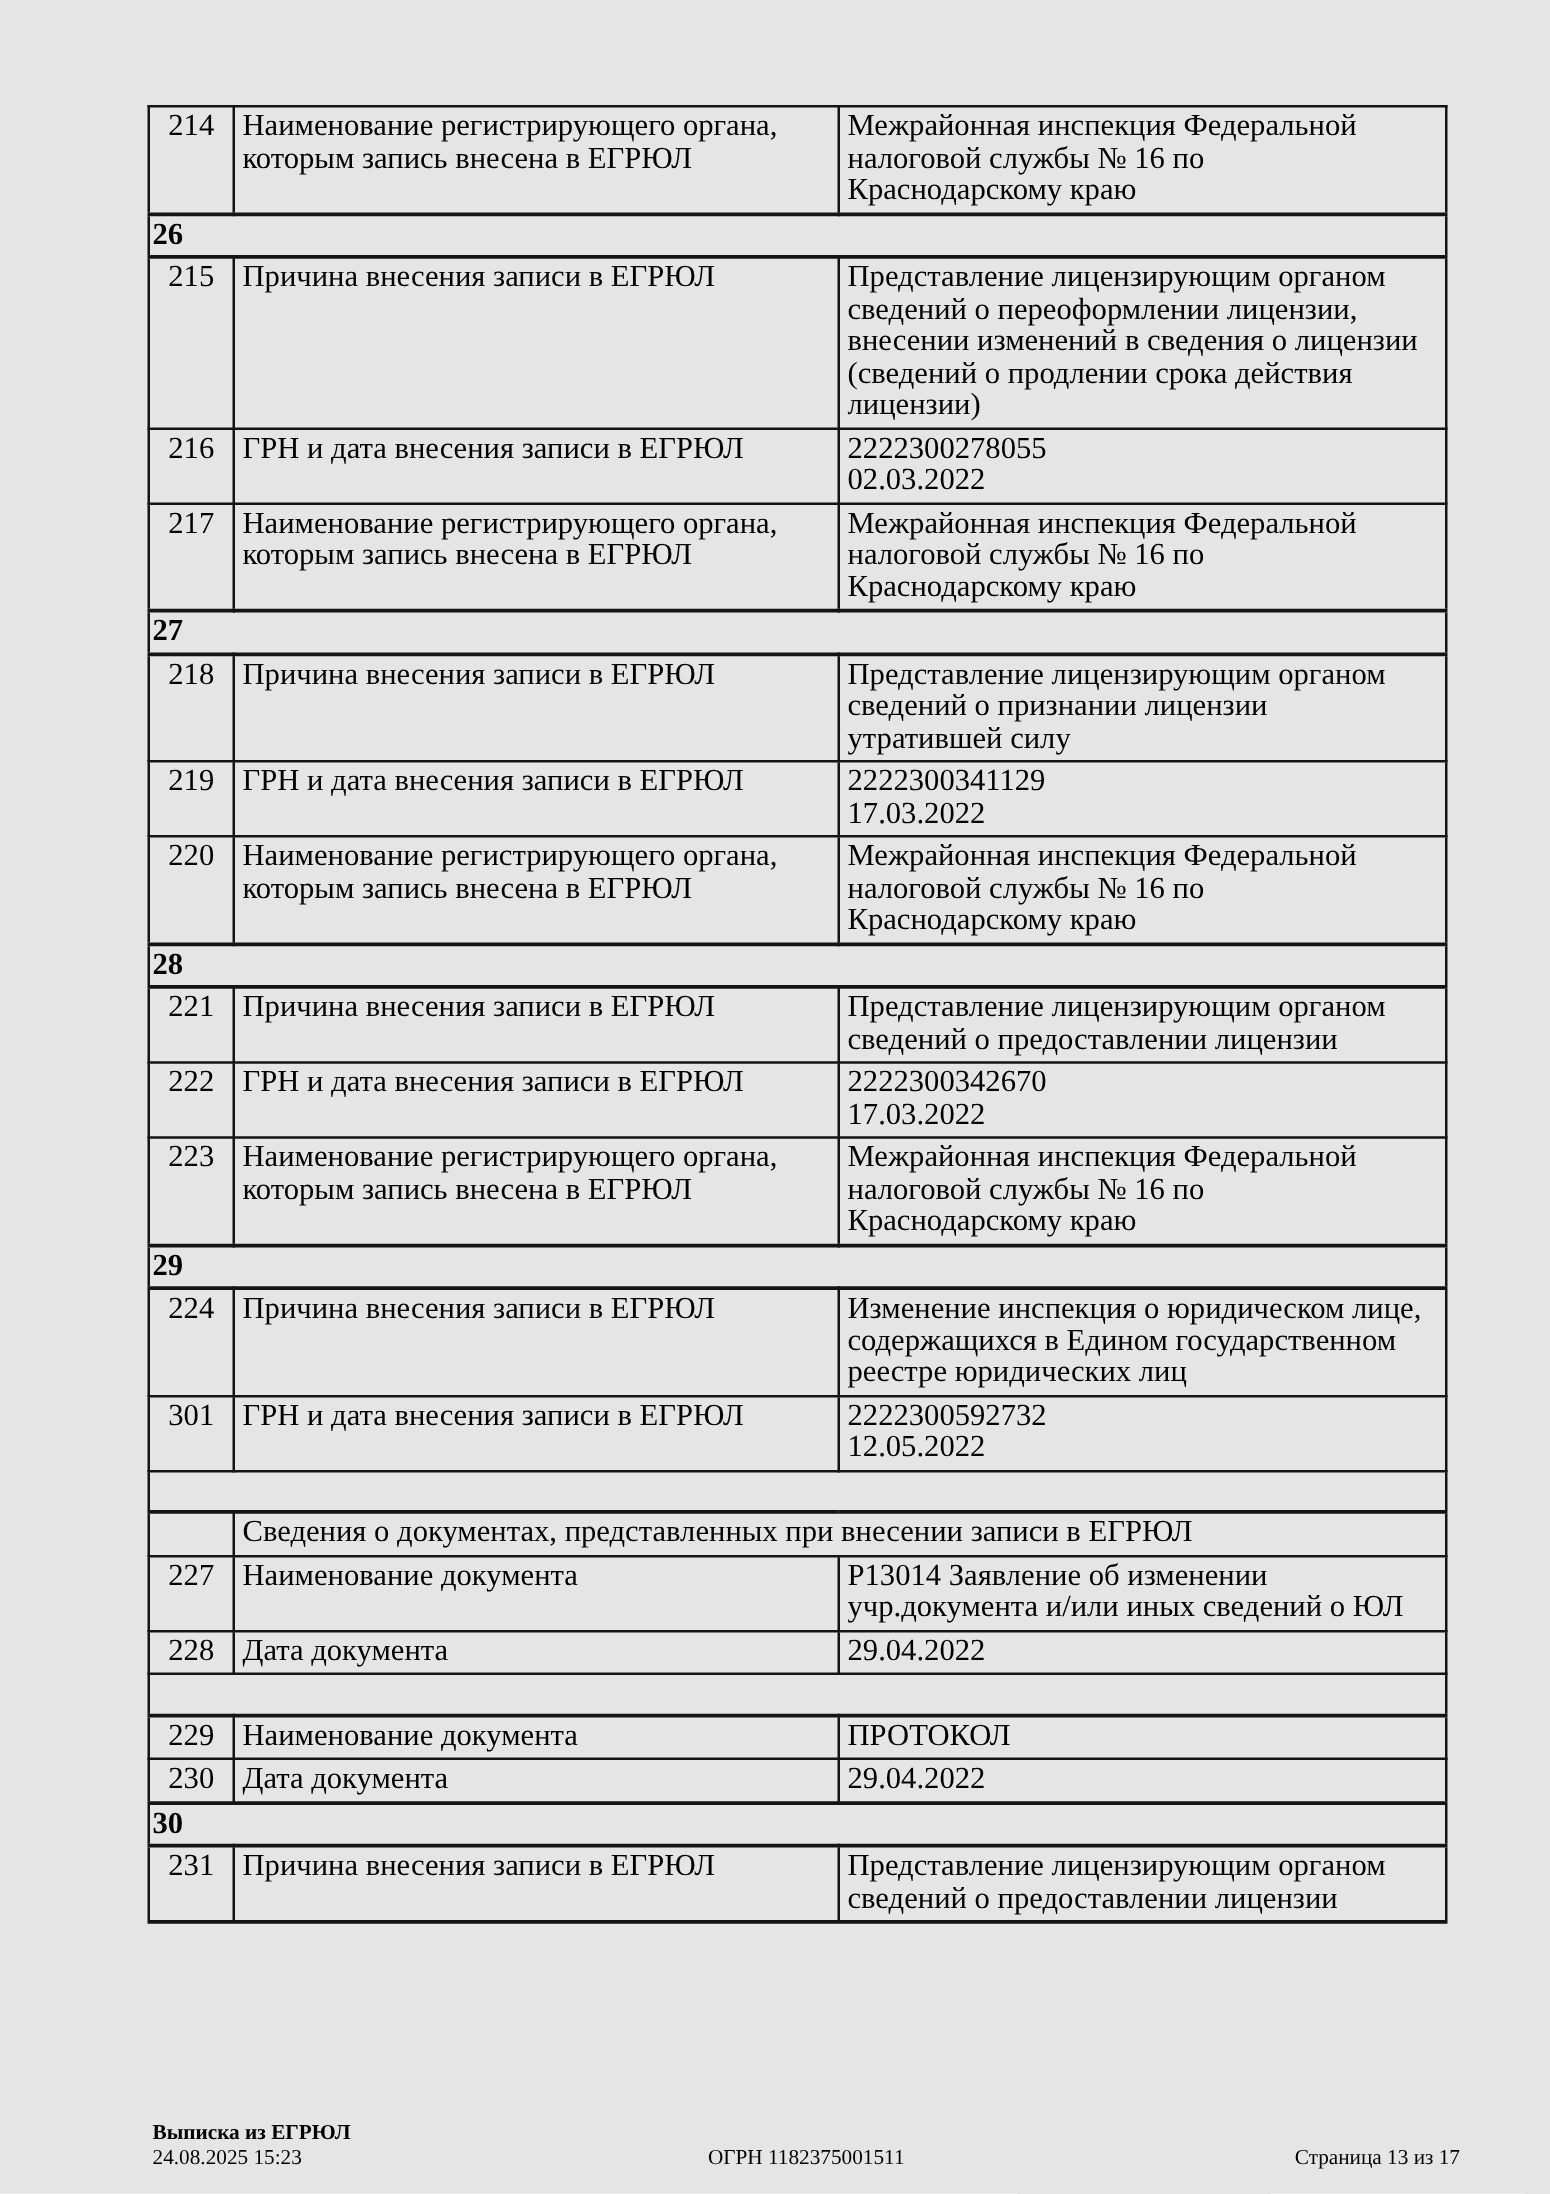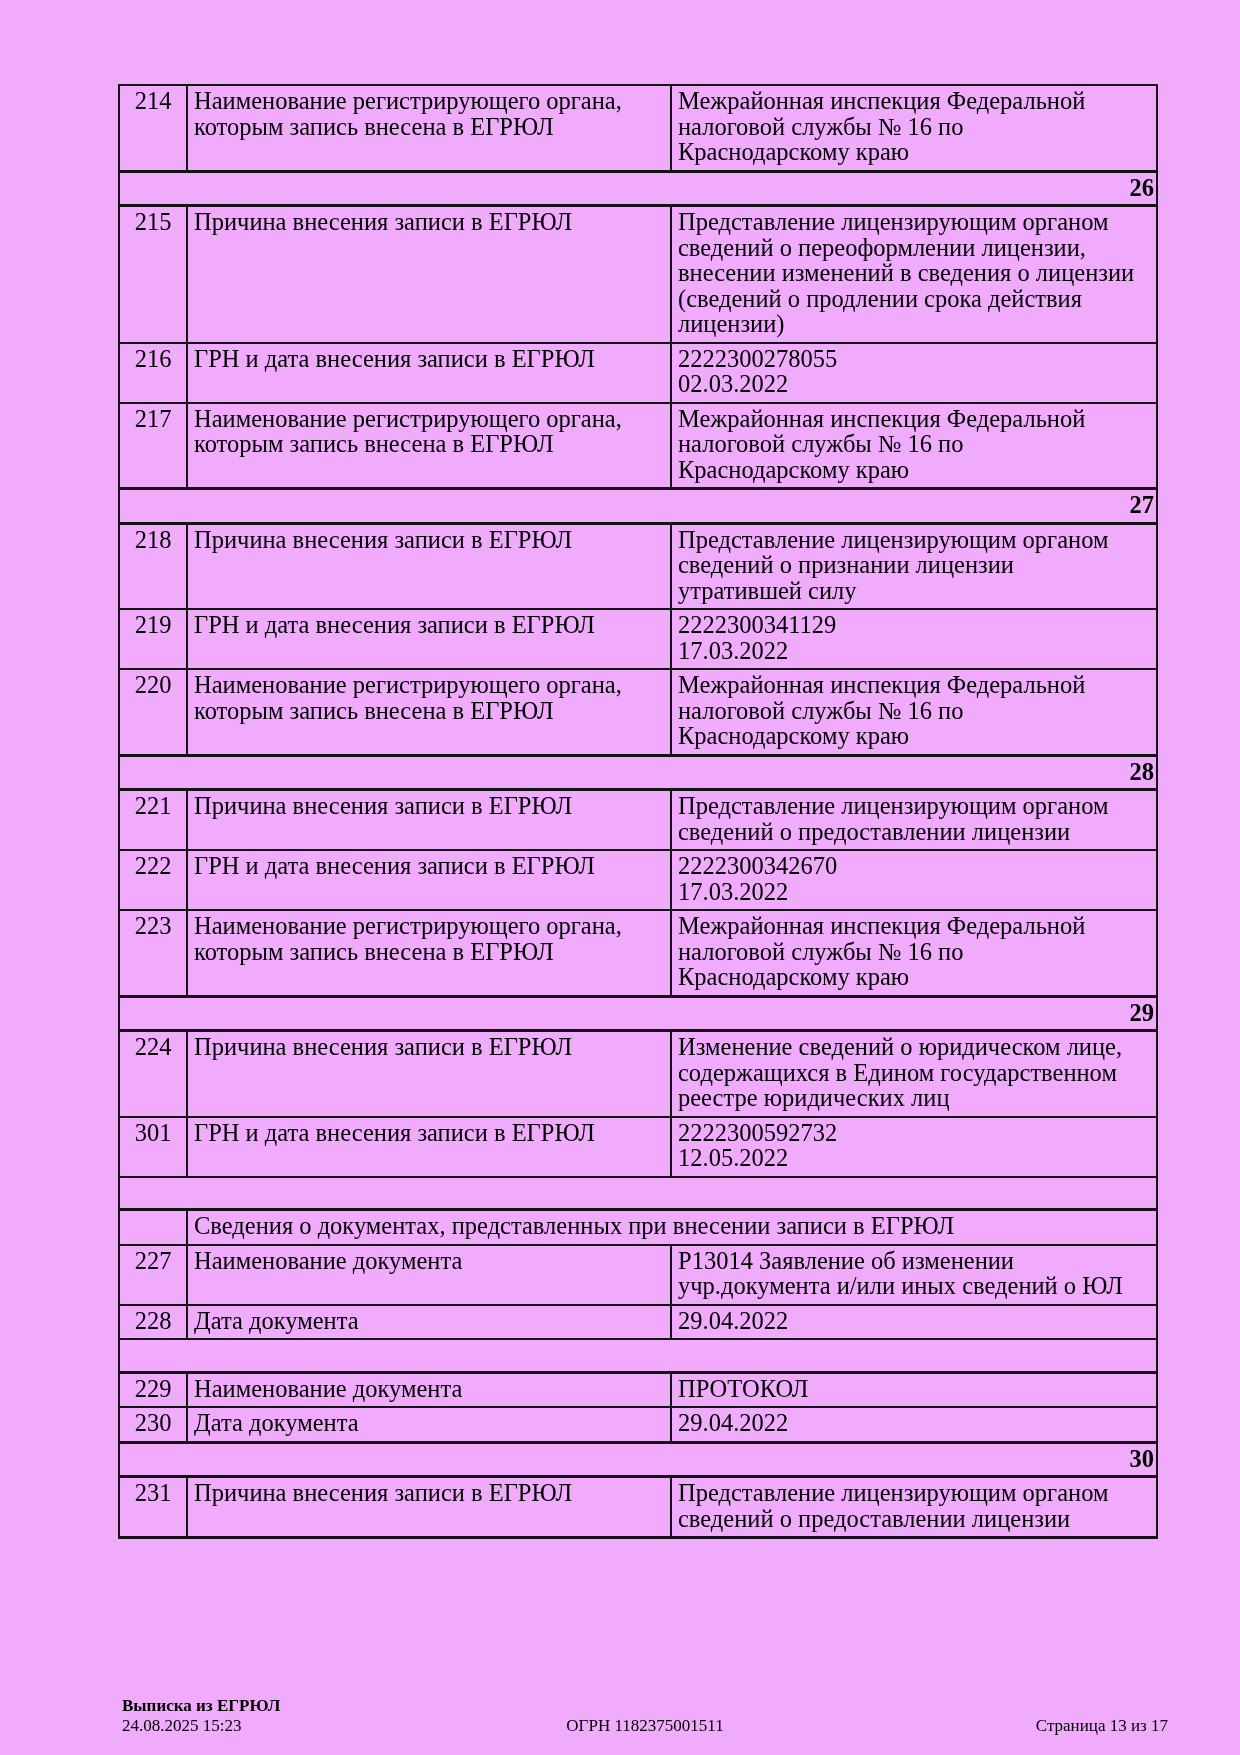--- a/index.html
+++ b/index.html
@@ -1,21 +1,21 @@
 <!DOCTYPE html>
 <html lang="ru"><head>
 <meta charset="utf-8">
 <style>
   * { box-sizing: border-box; }
   html, body { margin: 0; padding: 0; background: #ffffff; }
   .page {
     position: relative;
     width: 1240px;
     height: 1755px;
-    background: #f0abfc;
+    background: #e5e5e5;
     font-family: "Liberation Serif", serif;
     color: #000000;
     overflow: hidden;
   }
   table.registry {
     position: absolute;
     left: 118px;
     top: 84px;
     width: 1038px;
     border-collapse: collapse;
@@ -28,21 +28,21 @@
     border: 2px solid #141414;
     vertical-align: top;
     font-size: 24.5px;
     line-height: 25.5px;
     padding: 2px 6px 5px 6px;
     white-space: pre-line;
     overflow: hidden;
   }
   td.num { text-align: center; padding-left: 2px; padding-right: 2px; }
   tr.row-section td {
-    text-align: right;
+    text-align: left;
     font-weight: bold;
     white-space: normal;
     border-top-width: 3px;
     border-bottom-width: 3px;
     padding: 2px 2px 4px 2px;
   }
   tr.row-spacer td {
     height: 33px;
     border-bottom-width: 3px;
   }
@@ -162,21 +162,21 @@
           <td class="value">Межрайонная инспекция Федеральной
 налоговой службы № 16 по
 Краснодарскому краю</td>
         </tr>
         <tr class="row-section">
           <td colspan="3">29</td>
         </tr>
         <tr class="row-entry">
           <td class="num">224</td>
           <td class="label">Причина внесения записи в ЕГРЮЛ</td>
-          <td class="value">Изменение сведений о юридическом лице,
+          <td class="value">Изменение инспекция о юридическом лице,
 содержащихся в Едином государственном
 реестре юридических лиц</td>
         </tr>
         <tr class="row-entry">
           <td class="num">301</td>
           <td class="label">ГРН и дата внесения записи в ЕГРЮЛ</td>
           <td class="value">2222300592732
 12.05.2022</td>
         </tr>
         <tr class="row-spacer">

